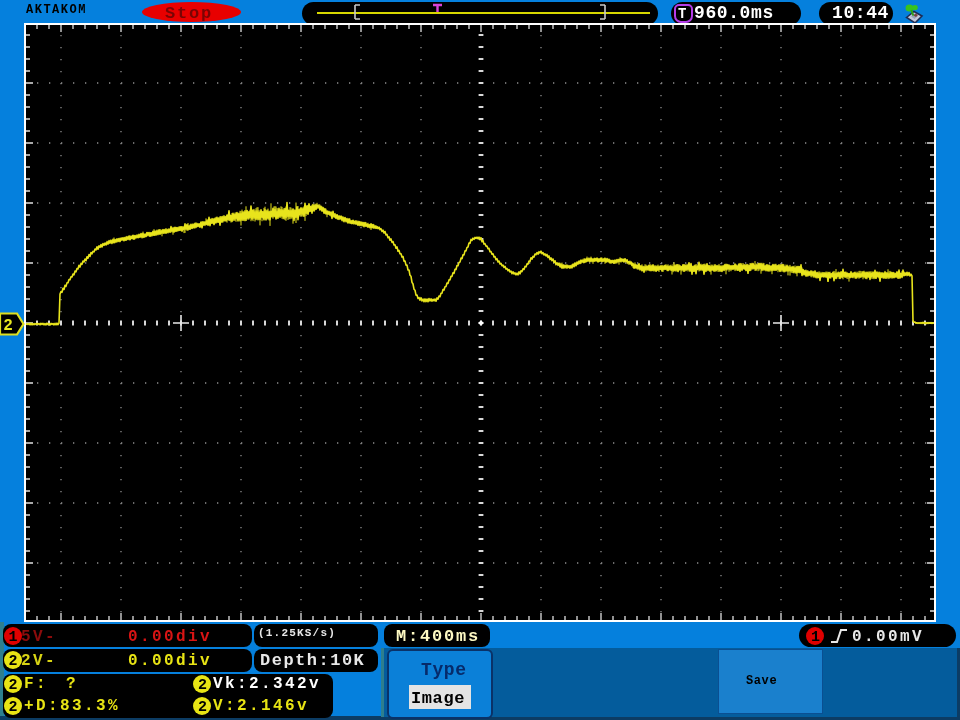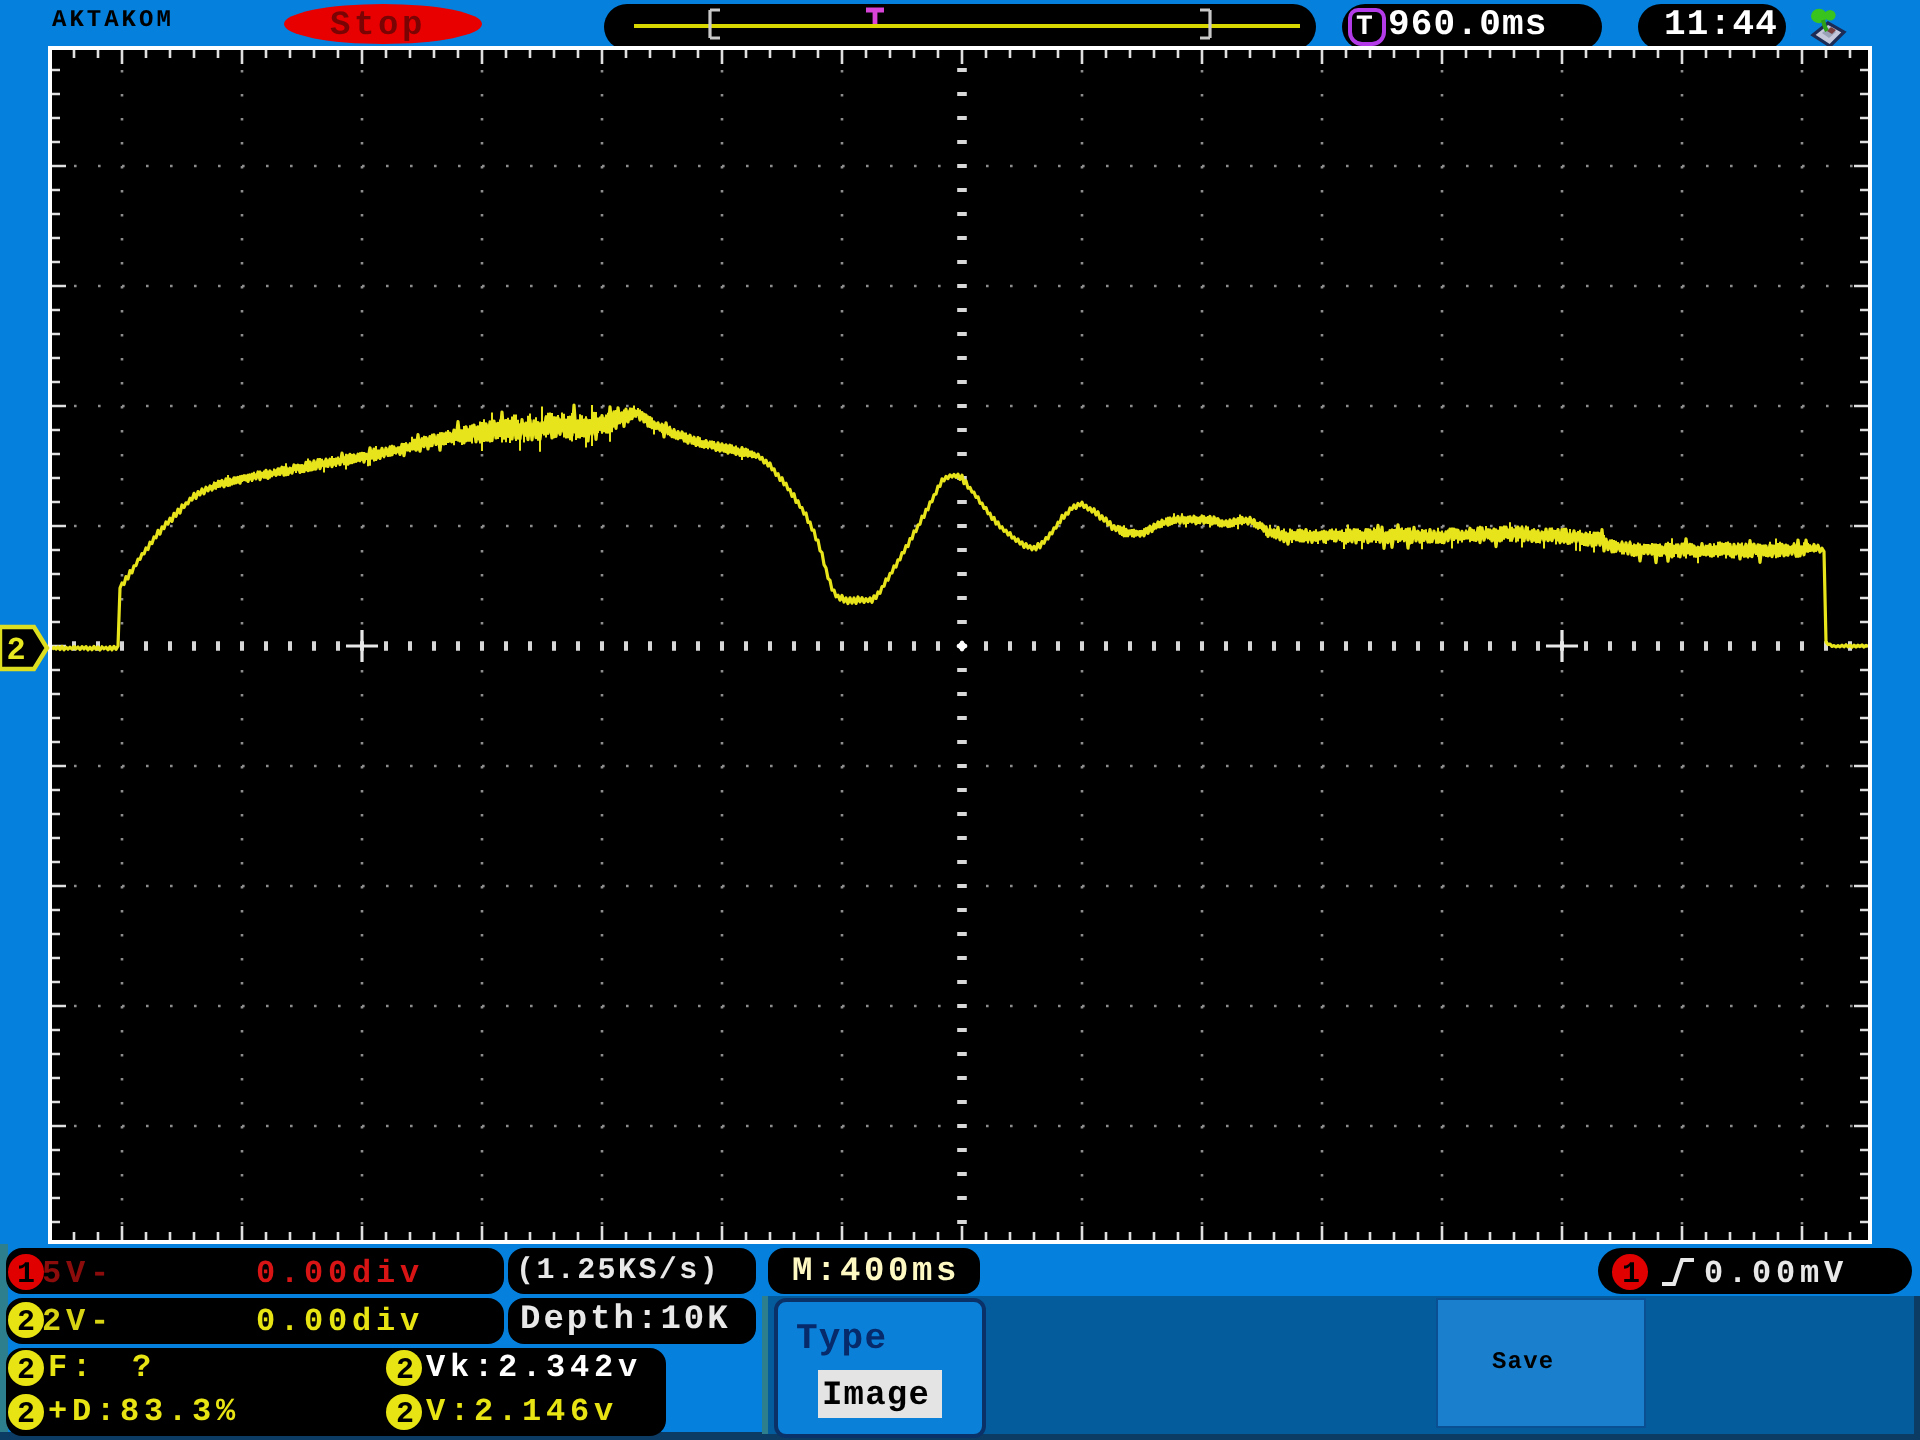--- a/index.html
+++ b/index.html
@@ -17,21 +17,21 @@
 <path d="M53 3v14M53 3h5M53 17h5" stroke="#c8c8c8" stroke-width="1.6" fill="none"></path>
 <path d="M303 3v14M303 3h-5M303 17h-5" stroke="#c8c8c8" stroke-width="1.6" fill="none"></path>
 <path d="M131 3h9M135.5 3v7" stroke="#d843d8" stroke-width="2.4" fill="none"></path>
 </svg>
 
 <div class="pill" style="left:671px;top:2px;width:130px;height:23px"></div>
 <div class="abs" style="left:674px;top:4px;width:15px;height:15px;background:#000;border:2.5px solid #b43ce8;border-radius:5px 5px 7px 7px"></div>
 <div class="t" style="left:678px;top:6px;font-size:14px;color:#fff">T</div>
 <div class="t" style="left:694px;top:3px;font-size:18px;letter-spacing:0.6px">960.0ms</div>
 <div class="pill" style="left:819px;top:2px;width:74px;height:23px"></div>
-<div class="t" style="left:832px;top:3px;font-size:18px;letter-spacing:0.6px">11:44</div>
+<div class="t" style="left:832px;top:3px;font-size:18px;letter-spacing:0.6px">10:44</div>
 <svg class="abs" style="left:902px;top:3px" width="24" height="21" viewBox="0 0 24 21">
 <path d="M4.5 14.5 L12 8.5 L20 13 L13 20 Z" fill="#c4c8da" stroke="#1c2c55" stroke-width="1.6"></path>
 <path d="M9 13.5 L12.5 10.8 L16 13 L12.5 16 Z" fill="#9aa2b8"></path>
 <path d="M11.5 12.5 L13.5 10.5 L16 12 L14 14 Z" fill="#7a4040"></path>
 <ellipse cx="7.5" cy="5" rx="4" ry="3.6" fill="#38c31e"></ellipse>
 <ellipse cx="13" cy="4.6" rx="2.8" ry="2.6" fill="#38c31e"></ellipse>
 <path d="M9.5 7 C10 9.5 10.5 11 11.5 12.5" stroke="#2ea018" stroke-width="2" fill="none"></path>
 </svg>
 
 <div class="abs" style="left:24px;top:23px;width:908px;height:595px;background:#000;border:2px solid #fff"></div>
@@ -59,37 +59,37 @@
 <div class="abs" style="left:3px;top:649px;width:249px;height:23px;background:#000;border-radius:8px"></div>
 <div class="abs" style="left:254px;top:624px;width:124px;height:23px;background:#000;border-radius:8px"></div>
 <div class="abs" style="left:254px;top:649px;width:124px;height:23px;background:#000;border-radius:8px"></div>
 <div class="abs" style="left:384px;top:624px;width:106px;height:23px;background:#000;border-radius:8px"></div>
 <div class="pill" style="left:799px;top:624px;width:157px;height:23px"></div>
 
 <div class="abs" style="left:381px;top:648px;width:3px;height:69px;background:#2e7f8e"></div>
 <div class="abs" style="left:384px;top:648px;width:573px;height:69px;background:#045c9c"></div>
 <div class="abs" style="left:957px;top:648px;width:3px;height:69px;background:#0c3c64"></div>
 <div class="abs" style="left:387px;top:649px;width:102px;height:66px;background:#0b80d8;border:2px solid #0a3268;border-radius:6px"></div>
-<div class="t" style="left:398px;top:660px;font-size:18px;letter-spacing:0.6px;color:#062a6a">Type</div>
+<div class="t" style="left:421px;top:660px;font-size:18px;letter-spacing:0.6px;color:#062a6a">Type</div>
 <div class="abs" style="left:409px;top:685px;width:62px;height:24px;background:#e4e4e4"></div>
 <div class="t" style="left:411px;top:689px;font-size:17px;letter-spacing:0.6px;color:#000">Image</div>
 <div class="abs" style="left:718px;top:649px;width:103px;height:63px;background:#1a80cd;border:1px solid #0a4f92"></div>
 <div class="t" style="left:746px;top:674px;font-size:12px;letter-spacing:0.6px;color:#000000">Save</div>
 
 <div class="abs" style="left:3.5px;top:627px;width:18px;height:18px;background:#e00000;border-radius:50%"></div>
 <div class="t" style="left:8.5px;top:629px;font-size:15px;color:#000">1</div>
 <div class="t" style="left:21px;top:627.5px;font-size:16px;letter-spacing:2.4px;color:#8c0c0c">5V-</div>
 <div class="t" style="left:128px;top:627.5px;font-size:16px;letter-spacing:2.4px;color:#d81414">0.00div</div>
 
 <div class="abs" style="left:3.5px;top:651px;width:18px;height:18px;background:#e8e414;border-radius:50%"></div>
 <div class="t" style="left:8.5px;top:653px;font-size:15px;color:#000">2</div>
 <div class="t" style="left:21px;top:651.5px;font-size:16px;letter-spacing:2.4px;color:#d8d414">2V-</div>
 <div class="t" style="left:128px;top:651.5px;font-size:16px;letter-spacing:2.4px;color:#e8e414">0.00div</div>
 
-<div class="t" style="left:258px;top:626.5px;font-size:15px;letter-spacing:1.2px;color:#e8e8e8">(1.25KS/s)</div>
+<div class="t" style="left:258px;top:626.5px;font-size:11px;letter-spacing:1.2px;color:#e8e8e8">(1.25KS/s)</div>
 <div class="t" style="left:260px;top:650.5px;font-size:17px;letter-spacing:1.5px;color:#e8e8e8">Depth:10K</div>
 <div class="t" style="left:396px;top:626.5px;font-size:17px;letter-spacing:1.8px;color:#fef9c3">M:400ms</div>
 
 <div class="abs" style="left:806px;top:627px;width:18px;height:18px;background:#e00000;border-radius:50%"></div>
 <div class="t" style="left:811px;top:629px;font-size:15px;color:#000">1</div>
 <svg class="abs" style="left:830px;top:628px" width="20" height="17" viewBox="0 0 20 17">
 <path d="M1 14 H7 L11 2 H17" stroke="#e8e8e8" stroke-width="2" fill="none"></path>
 </svg>
 <div class="t" style="left:852px;top:627.5px;font-size:16px;letter-spacing:2.4px;color:#e8e8e8">0.00mV</div>
 

